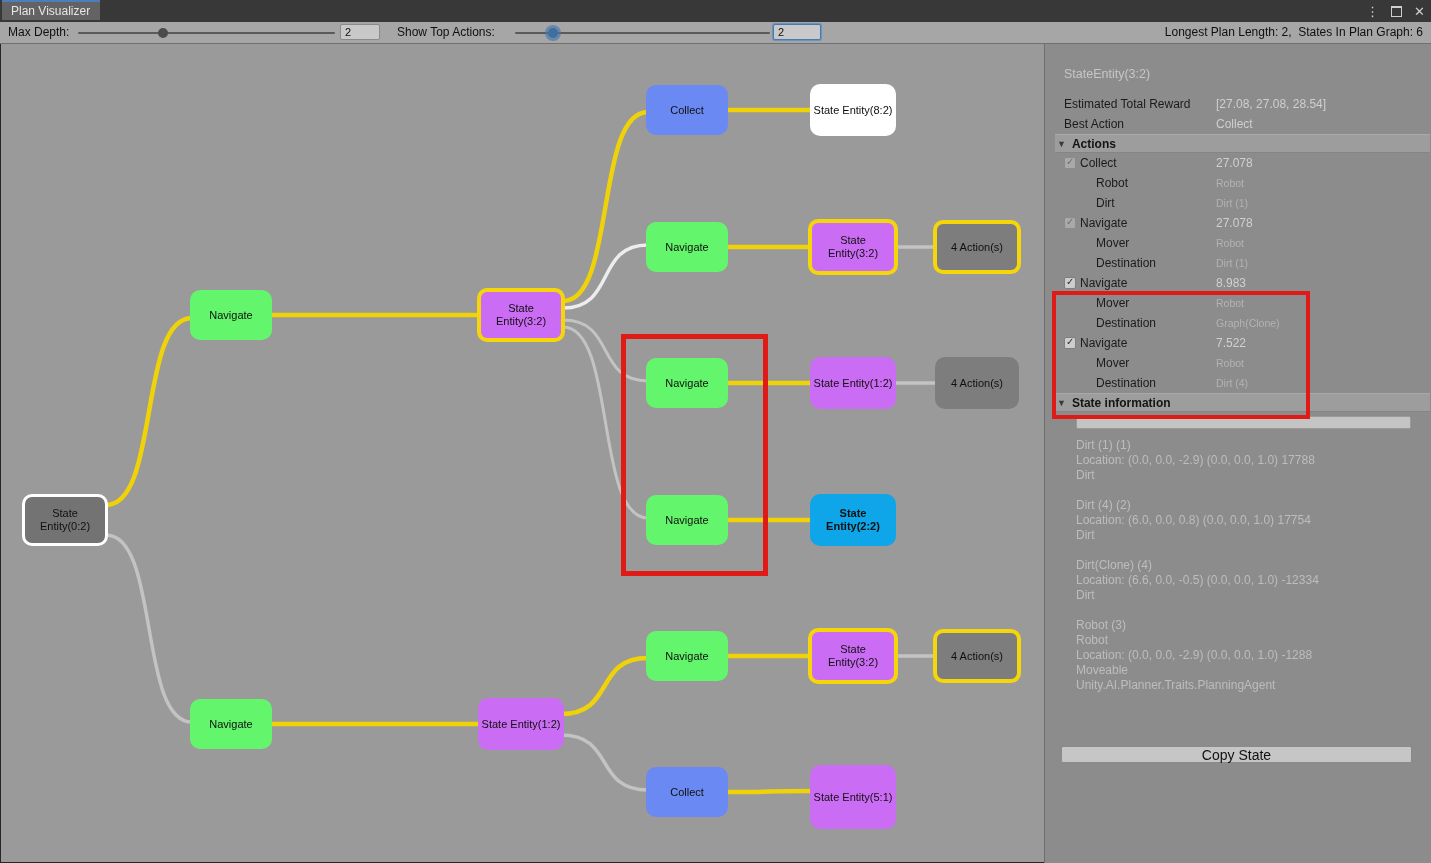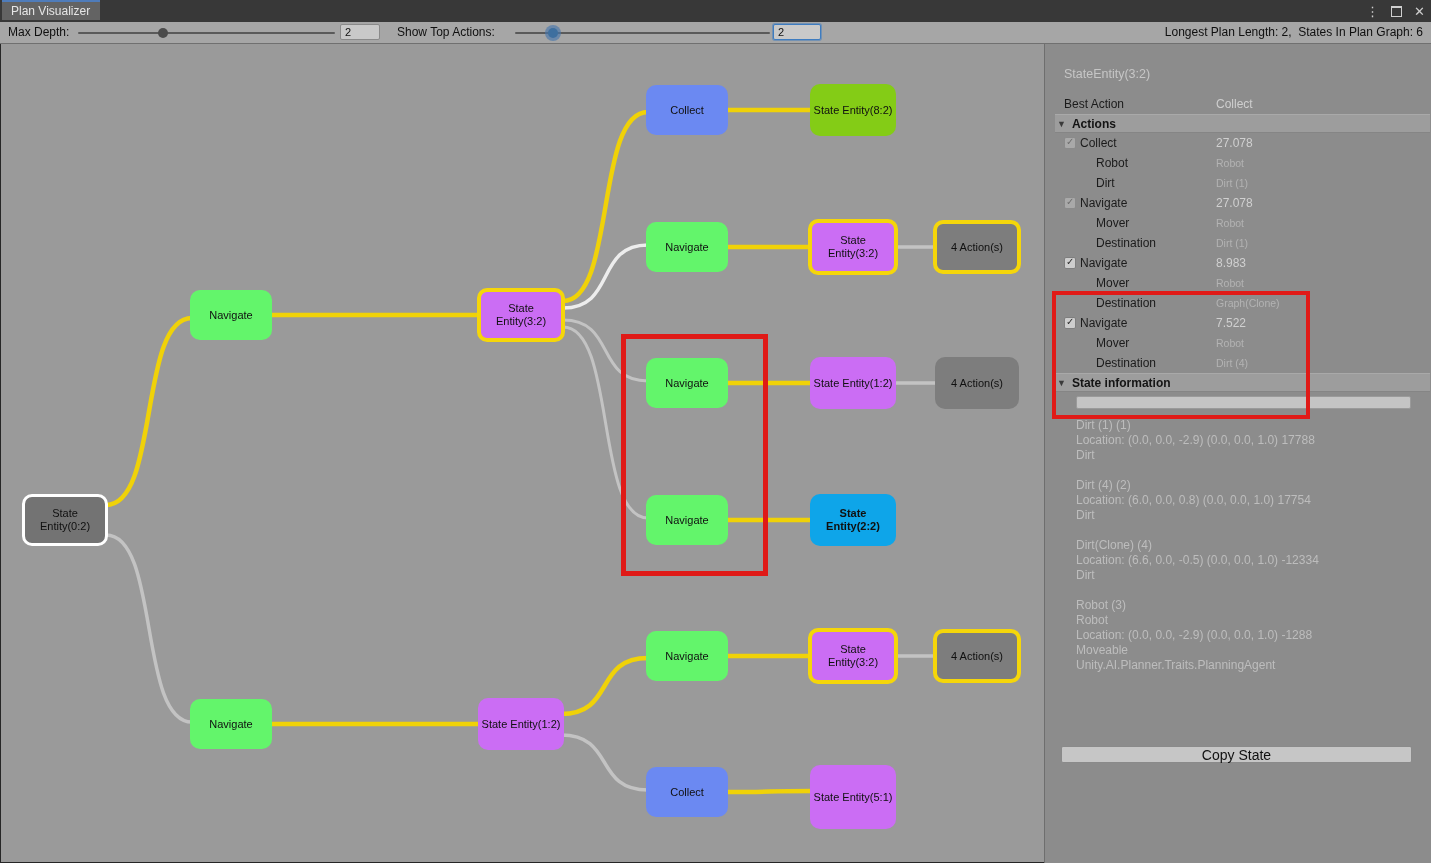--- a/index.html
+++ b/index.html
@@ -111,21 +111,21 @@
         <path d="M 561 735 C 615.375 735, 593.625 790, 648 790" fill="none" stroke="#c3c3c3" stroke-width="3.5" stroke-linecap="round"></path>
         <path d="M 726 656 C 779.75 656, 758.25 656, 812 656" fill="none" stroke="#f0d208" stroke-width="4.5" stroke-linecap="round"></path>
         <path d="M 896 656 C 921 656, 911 656, 936 656" fill="none" stroke="#c3c3c3" stroke-width="3.5" stroke-linecap="round"></path>
         <path d="M 726 792 C 780.375 792, 758.625 791, 813 791" fill="none" stroke="#f0d208" stroke-width="4.5" stroke-linecap="round"></path>
       </svg>
     <div id="nodes">
         <div class="node" style="left: 22px; top: 494px; width: 86px; height: 52px; background: #737373; border: 3px solid rgb(255, 255, 255);">State Entity(0:2)</div>
         <div class="node" style="left: 190px; top: 290px; width: 82px; height: 50px; background: rgb(99, 245, 107);">Navigate</div>
         <div class="node" style="left: 477px; top: 288px; width: 88px; height: 54px; background: rgb(203, 109, 244); border: 4px solid rgb(245, 214, 10);">State Entity(3:2)</div>
         <div class="node" style="left: 646px; top: 85px; width: 82px; height: 50px; background: rgb(107, 137, 242);">Collect</div>
-        <div class="node" style="left: 810px; top: 84px; width: 86px; height: 52px; background: #84cc16;">State Entity(8:2)</div>
+        <div class="node" style="left: 810px; top: 84px; width: 86px; height: 52px; background: #ffffff;">State Entity(8:2)</div>
         <div class="node" style="left: 646px; top: 222px; width: 82px; height: 50px; background: rgb(99, 245, 107);">Navigate</div>
         <div class="node" style="left: 808px; top: 219px; width: 90px; height: 56px; background: rgb(203, 109, 244); border: 4px solid rgb(245, 214, 10);">State Entity(3:2)</div>
         <div class="node" style="left: 933px; top: 220px; width: 88px; height: 54px; background: rgb(125, 125, 125); border: 4px solid rgb(245, 214, 10);">4 Action(s)</div>
         <div class="node" style="left: 646px; top: 358px; width: 82px; height: 50px; background: rgb(99, 245, 107);">Navigate</div>
         <div class="node" style="left: 810px; top: 357px; width: 86px; height: 52px; background: rgb(203, 109, 244);">State Entity(1:2)</div>
         <div class="node" style="left: 935px; top: 357px; width: 84px; height: 52px; background: rgb(125, 125, 125);">4 Action(s)</div>
         <div class="node" style="left: 646px; top: 495px; width: 82px; height: 50px; background: rgb(99, 245, 107);">Navigate</div>
         <div class="node" style="left: 810px; top: 494px; width: 86px; height: 52px; background: #0ea5e9; font-weight: bold;">State Entity(2:2)</div>
         <div class="node" style="left: 190px; top: 699px; width: 82px; height: 50px; background: rgb(99, 245, 107);">Navigate</div>
         <div class="node" style="left: 478px; top: 698px; width: 86px; height: 52px; background: rgb(203, 109, 244);">State Entity(1:2)</div>
@@ -161,20 +161,24 @@
     </div>
     <input class="tinput focused" style="left: 773px; width: 48px;" value="2">
     <span class="status">Longest Plan Length: 2,  States In Plan Graph: 6</span>
   </div>
 
   <div class="panel">
     <div class="panel-title">StateEntity(3:2)</div>
 
     <div class="props" id="props">
         <div class="prow">
+          <span class="plabel">Estimated Total Reward</span>
+                 <span class="pvalue">[27.08, 27.08, 28.54]</span>
+        </div>
+        <div class="prow">
           <span class="plabel">Best Action</span>
                  <span class="pvalue">Collect</span>
         </div>
       </div>
 
     <div class="sect">
       <span class="tri">▼</span>
       <span>Actions</span>
     </div>
     <div id="actions-list">

